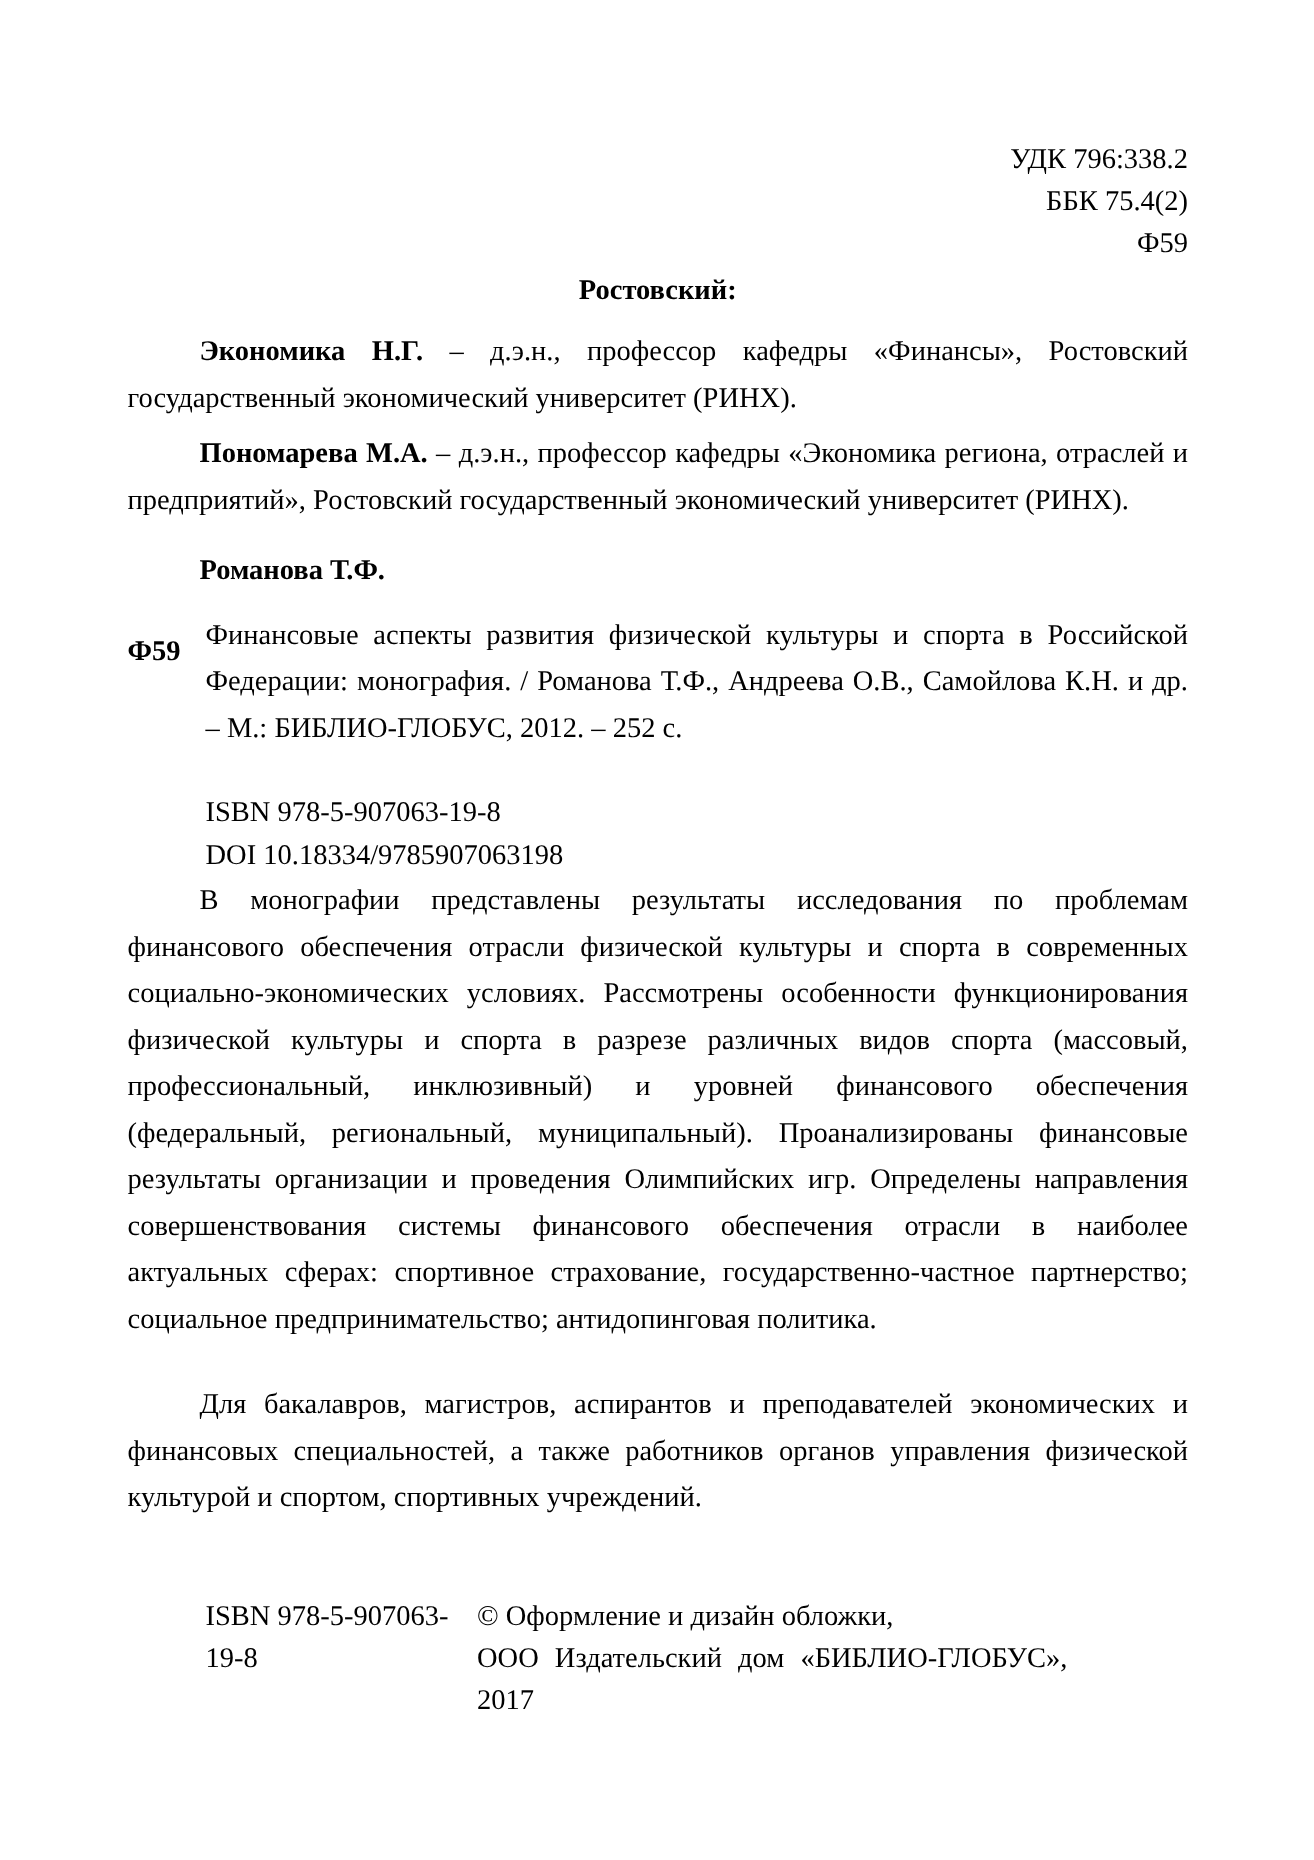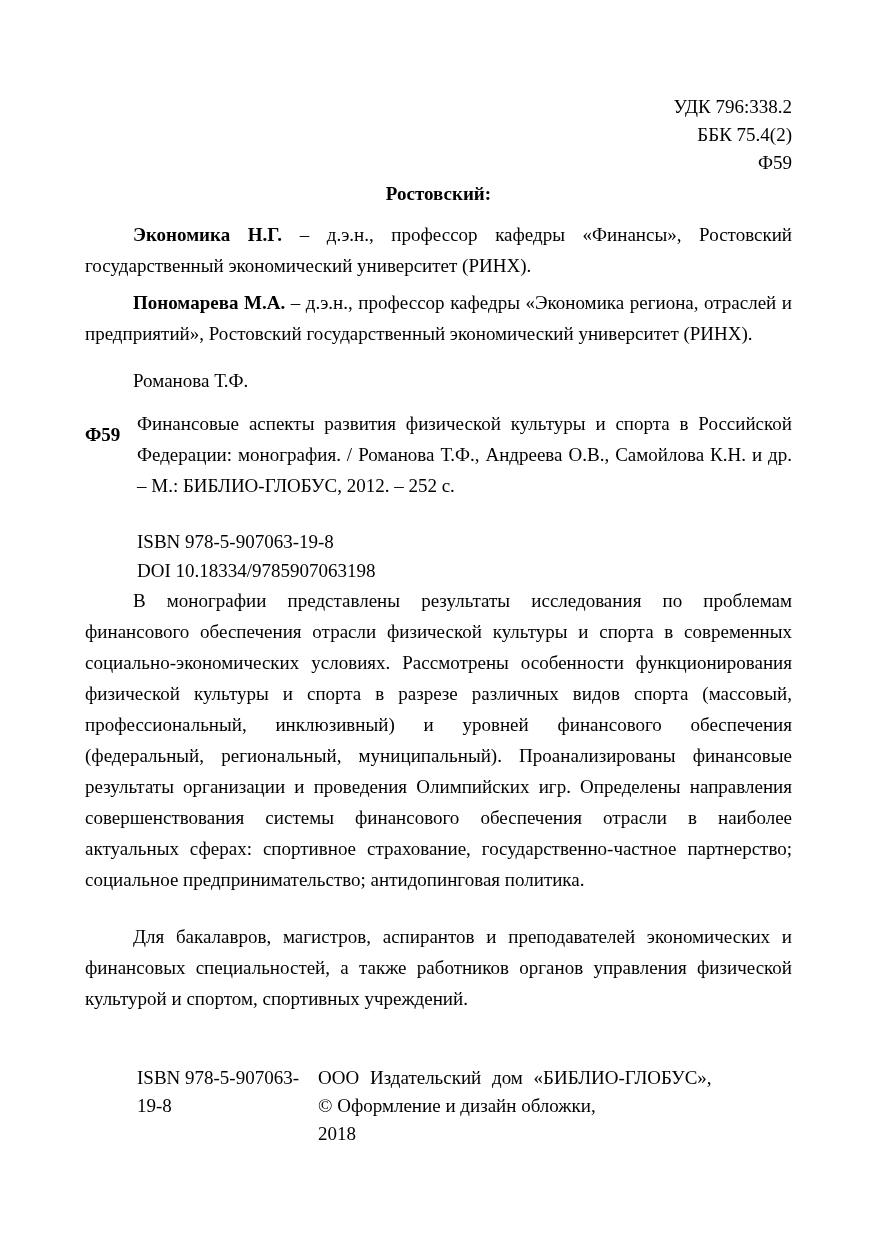--- a/index.html
+++ b/index.html
@@ -31,21 +31,21 @@
     margin: 0;
     text-align: justify;
     text-indent: 48px;
     line-height: 31px;
     hyphens: auto;
     -webkit-hyphens: auto;
   }
   .reviewer-para-1 { margin-top: 10px; }
   .reviewer-para-2 { margin-top: 6px; }
   .author-line {
-    font-weight: normal;
+    font-weight: bold;
     margin-top: 16px;
     padding-left: 48px;
     line-height: 31px;
   }
   .catalog {
     display: flex;
     margin-top: 12px;
   }
   .catalog-code {
     width: 52px;
@@ -110,17 +110,17 @@
   <div>DOI 10.18334/9785907063198</div>
 </div>
 
 <p class="para abstract-para">В монографии представлены результаты исследования по проблемам финансового обеспечения отрасли физической культуры и спорта в современных социально-экономических условиях. Рассмотрены особенности функционирования физической культуры и спорта в разрезе различных видов спорта (массовый, профессиональный, инклюзивный) и уровней финансового обеспечения (федеральный, региональный, муниципальный). Проанализированы финансовые результаты организации и проведения Олимпийских игр. Определены направления совершенствования системы финансового обеспечения отрасли в наиболее актуальных сферах: спортивное страхование, государственно-частное партнерство; социальное предпринимательство; антидопинговая политика.</p>
 
 <p class="para audience-para">Для бакалавров, магистров, аспирантов и преподавателей экономических и финансовых специальностей, а также работников органов управления физической культурой и спортом, спортивных учреждений.</p>
 
 <div class="footer">
   <div class="footer-isbn">ISBN 978-5-907063-19-8</div>
   <div class="copyright">
+    <div class="line">© Оформление и дизайн обложки,</div>
     <div class="line spread">ООО Издательский дом «БИБЛИО-ГЛОБУС»,</div>
-    <div class="line">© Оформление и дизайн обложки,</div>
-    <div class="line">2018</div>
+    <div class="line">2017</div>
   </div>
 </div>
 
 </body></html>

